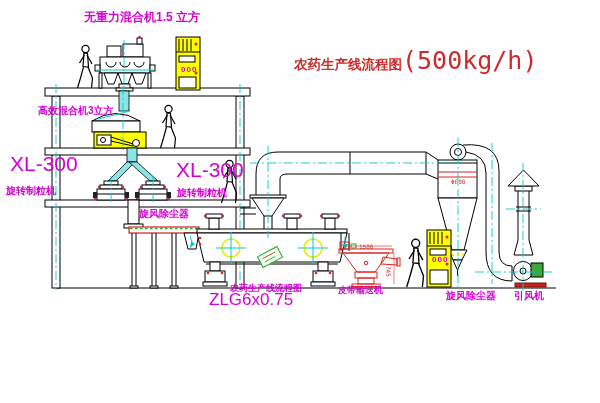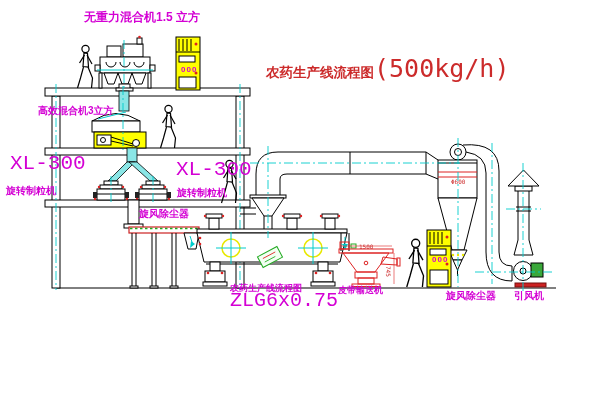--- a/index.html
+++ b/index.html
@@ -1,24 +1,24 @@
 <!DOCTYPE html>
 <html><head>
 <meta charset="utf-8">
 <style>
   html,body{margin:0;padding:0;background:#ffffff;}
   .stage{position:relative;width:600px;height:403px;background:#fff;overflow:hidden;
          font-family:"Liberation Sans","DejaVu Sans",sans-serif;}
   .stage svg{position:absolute;left:0;top:0;}
   .lbl{position:absolute;white-space:nowrap;color:#d400d4;font-weight:bold;line-height:1;}
-  .model{font-family:Liberation Mono, monospace;font-weight:normal;letter-spacing:0px;}
+  .model{font-family:Liberation Sans, sans-serif;font-weight:normal;letter-spacing:0px;}
   .reddim{color:#cc2b2b;font-weight:normal;font-family:"DejaVu Sans Mono",monospace;}
   .rot90{transform:rotate(90deg);transform-origin:0 0;}
   .disp{letter-spacing:1px;}
-  .title{position:absolute;left:266px;top:46px;color:#cc2b2b;white-space:nowrap;font-size:0;margin-top:8px;}
+  .title{position:absolute;left:294px;top:46px;color:#cc2b2b;white-space:nowrap;font-size:0;}
   .title .cn{font-size:13.5px;font-weight:bold;vertical-align:baseline;}
   .title .cap{font-size:25px;font-weight:normal;font-family:"DejaVu Sans Mono",monospace;vertical-align:baseline;}
   
   .k{stroke:#000;stroke-width:1;fill:none}
   .kf{stroke:#000;stroke-width:1;fill:#fff}
   .ky{stroke:#000;stroke-width:1;fill:#ffff00}
   .kc{stroke:#000;stroke-width:.8;fill:#8ae6e6}
   .cy{stroke:#00cccc;stroke-width:1;fill:none}
   .cyd{stroke:#00cccc;stroke-width:.9;fill:none;stroke-dasharray:9 3 2 3}
   .rd{stroke:#dd2222;stroke-width:1;fill:none}
@@ -294,21 +294,21 @@
 </div>
 
 <div class="lbl" style="left:84px;top:11px;font-size:12px">无重力混合机1.5 立方</div>
 <div class="lbl" style="left:38px;top:106px;font-size:10px">高效混合机3立方</div>
 <div class="lbl model" style="left:10px;top:153px;font-size:21px">XL-300</div>
 <div class="lbl" style="left:6px;top:186px;font-size:10px">旋转制粒机</div>
 <div class="lbl model" style="left:176px;top:159px;font-size:21px">XL-300</div>
 <div class="lbl" style="left:177px;top:188px;font-size:10px">旋转制粒机</div>
 <div class="lbl" style="left:139px;top:209px;font-size:10px">旋风除尘器</div>
 <div class="lbl" style="left:230px;top:284px;font-size:9px">农药生产线流程图</div>
-<div class="lbl model" style="left:230px;top:291px;font-size:20px">ZLG6x0.75</div>
+<div class="lbl model" style="left:209px;top:291px;font-size:17px">ZLG6x0.75</div>
 <div class="lbl" style="left:338px;top:286px;font-size:9px">皮带输送机</div>
 <div class="lbl" style="left:446px;top:291px;font-size:10px">旋风除尘器</div>
 <div class="lbl" style="left:514px;top:291px;font-size:10px">引风机</div>
 
 <div class="lbl reddim" style="left:451px;top:179px;font-size:6px">Φ600</div>
 <div class="lbl reddim" style="left:359px;top:244px;font-size:6px">1500</div>
 <div class="lbl reddim rot90" style="left:391px;top:266px;font-size:6px">745</div>
 
 <div class="lbl disp" style="left:181px;top:66px;font-size:8px">000</div>
 <div class="lbl disp" style="left:432px;top:256px;font-size:8px">000</div>

